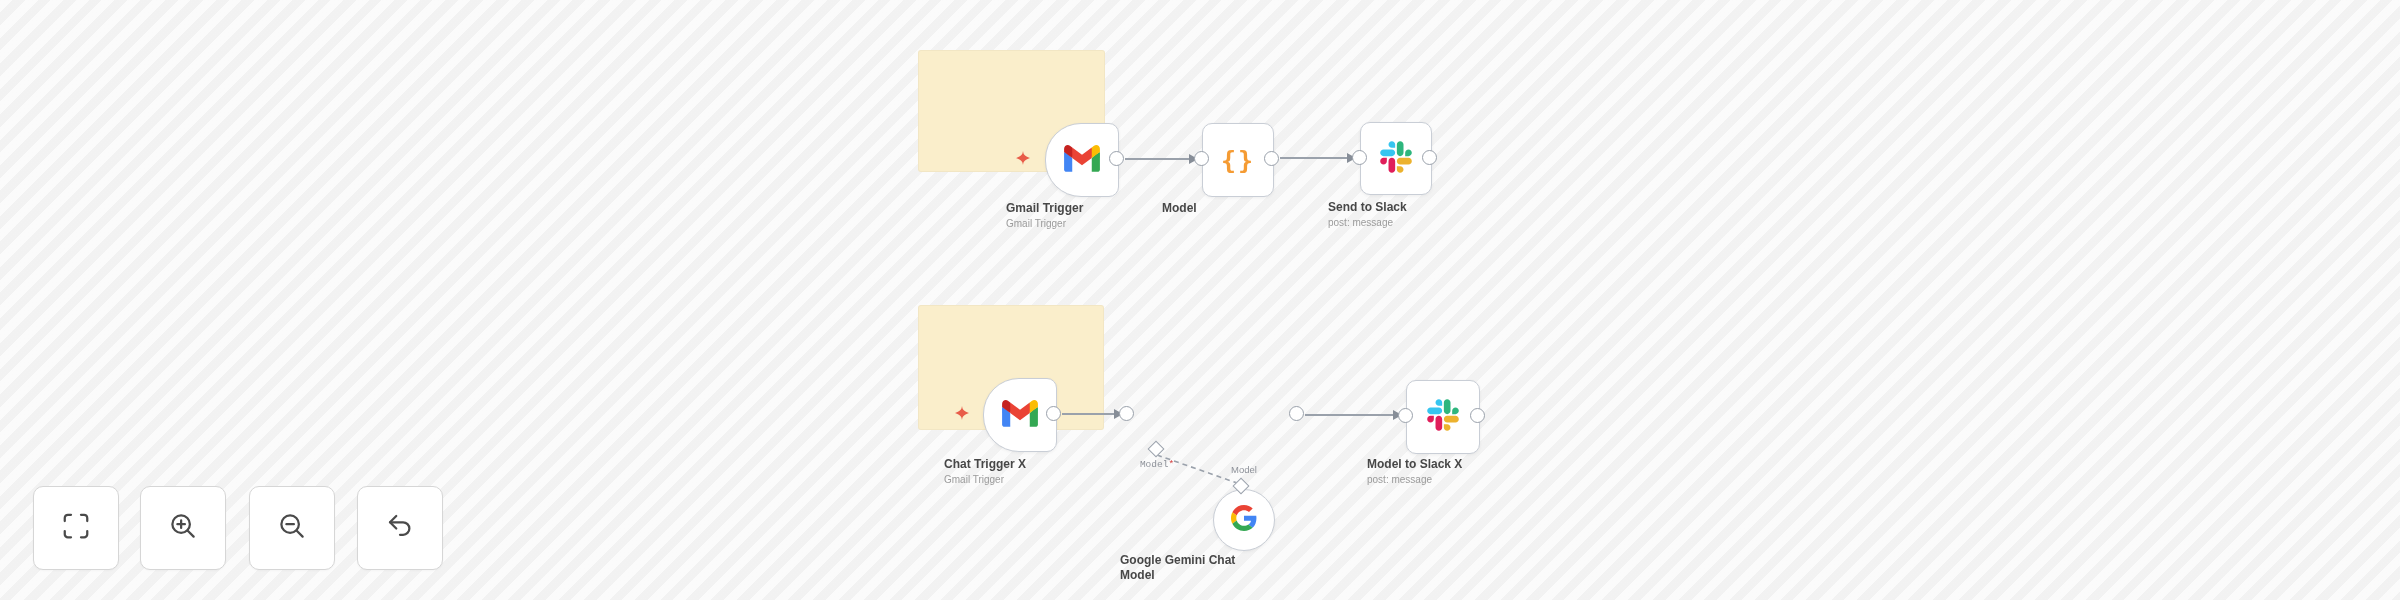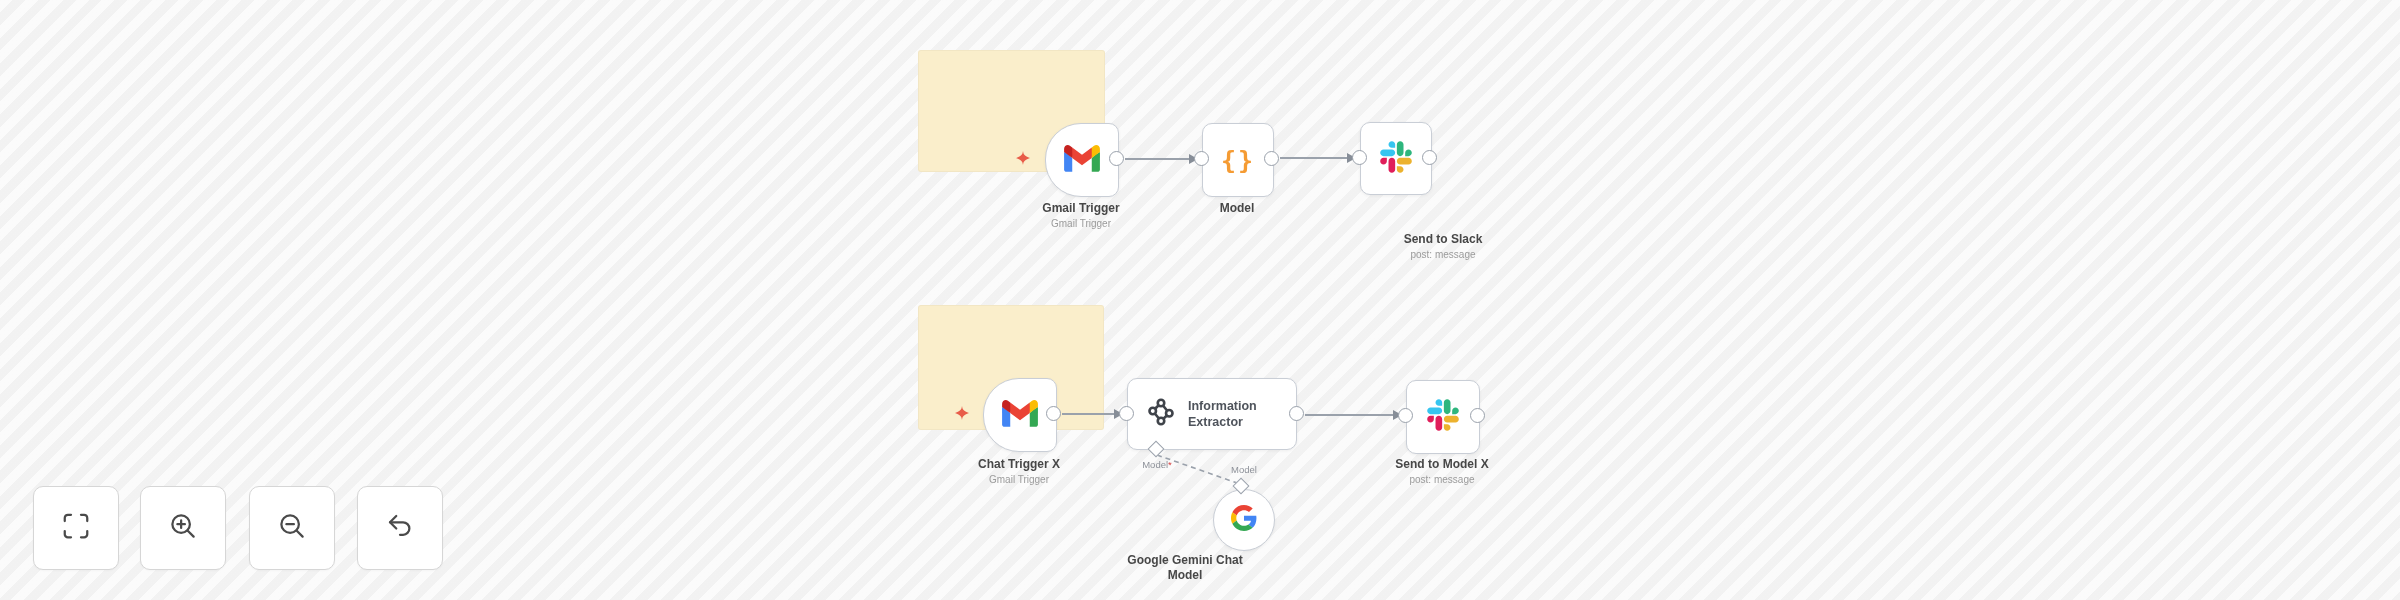--- a/index.html
+++ b/index.html
@@ -52,33 +52,33 @@
   #port-gmail2-out{left:1046px;top:406px;}
   #port-ie-in{left:1119px;top:406px;}
   #port-ie-out{left:1289px;top:406px;}
   #port-slack2-in{left:1398px;top:408px;}
   #port-slack2-out{left:1470px;top:408px;}
   .dport{position:absolute;width:10px;height:10px;background:#fff;
     border:1.5px solid var(--connector,#9aa1ab);transform:rotate(45deg);z-index:4;}
   #port-ie-model{left:1150px;top:443px;}
   #port-gemini-in{left:1235px;top:480px;}
   
-  .nlabel{position:absolute;text-align:center;z-index:3;}
+  .nlabel{position:absolute;z-index:3;}
   .nlabel .name{font-size:12px;font-weight:600;color:var(--label-text,#474747);}
   .nlabel .sub{font-size:10px;font-weight:400;color:var(--subtitle-text,#9b9b9b);margin-top:3px;}
   #lbl-gmail-trigger{left:1006px;top:201px;width:150px;}
   #lbl-code{left:1162px;top:201px;width:150px;}
-  #lbl-send-to-slack{left:1368px;top:200px;width:150px;margin-top:32px;}
+  #lbl-send-to-slack{left:1328px;top:200px;width:150px;}
   #lbl-gmail-trigger-x{left:944px;top:457px;width:150px;}
   #lbl-send-to-slack-x{left:1367px;top:457px;width:150px;}
   #lbl-gemini{left:1120px;top:553px;width:130px;}
   #lbl-gemini .name{line-height:1.25;}
   .plabel{position:absolute;font-size:9.5px;color:#8d9199;z-index:3;text-align:center;}
   .plabel .req{color:var(--required-asterisk,#d43b3b);}
-  #plbl-model-src{left:1130px;top:459px;width:54px;}
+  #plbl-model-src{left:1130px;top:459px;width:54px;font-family:Liberation Mono, monospace;}
   #plbl-model-tgt{left:1220px;top:464px;width:48px;}
   
   .ctrl{position:absolute;width:84px;height:82px;background:#fff;border:1px solid #d6d6d6;
     border-radius:10px;display:flex;align-items:center;justify-content:center;z-index:5;
     box-shadow:0 1px 2px rgba(0,0,0,.03);cursor:pointer;}
   #ctrl-fit{left:33px;top:486px;}
   #ctrl-zoom-in{left:140px;top:486px;}
   #ctrl-zoom-out{left:249px;top:486px;}
   #ctrl-undo{left:357px;top:486px;}
   .ctrl svg{stroke:#4a4a4a;fill:none;stroke-width:1.8;stroke-linecap:round;stroke-linejoin:round;}
@@ -157,35 +157,20 @@
       <svg width="36" height="27" viewBox="0 0 256 193">
         <path fill="#4285F4" d="M58.182 192.05V93.14L27.507 65.077 0 49.504v125.091c0 9.658 7.825 17.455 17.455 17.455h40.727Z"></path>
         <path fill="#34A853" d="M197.818 192.05h40.727c9.659 0 17.455-7.826 17.455-17.455V49.505l-31.156 17.837-27.026 25.798v98.91Z"></path>
         <path fill="#EA4335" d="m58.182 93.14-4.174-38.647 4.174-36.989L128 69.868l69.818-52.364 4.669 34.992-4.669 40.644L128 145.504z"></path>
         <path fill="#FBBC04" d="M197.818 17.504V93.14L256 49.504V26.231c0-21.585-24.64-33.89-41.89-20.945l-16.292 12.218Z"></path>
         <path fill="#C5221F" d="m0 49.504 26.759 20.07L58.182 93.14V17.504L41.89 5.286C24.61-7.66 0 4.646 0 26.23v23.273Z"></path>
       </svg>
     </span>
   </div>
 
-  <div class="node" id="node-information-extractor">
-    <span>
-      <svg width="30" height="30" viewBox="0 0 24 24" class="ie-icon">
-        <line x1="12" y1="4.8" x2="5.4" y2="11.2"></line>
-        <line x1="5.4" y1="11.2" x2="12" y2="19.2"></line>
-        <line x1="12" y1="4.8" x2="18.6" y2="13"></line>
-        <line x1="18.6" y1="13" x2="12" y2="19.2"></line>
-        <circle cx="12" cy="4.8" r="2.6"></circle>
-        <circle cx="5.4" cy="11.2" r="2.6"></circle>
-        <circle cx="18.6" cy="13" r="2.6"></circle>
-        <circle cx="12" cy="19.2" r="2.6"></circle>
-      </svg>
-    </span>
-    <span class="ie-title">Information Extractor</span>
-  </div>
 
   <div class="node" id="node-send-to-slack-x">
     <span>
       <svg width="32" height="32" viewBox="0 0 127 127">
         <path fill="#E01E5A" d="M27.2 80c0 7.3-5.9 13.2-13.2 13.2C6.7 93.2.8 87.3.8 80c0-7.3 5.9-13.2 13.2-13.2h13.2V80zM33.8 80c0-7.3 5.9-13.2 13.2-13.2 7.3 0 13.2 5.9 13.2 13.2v33c0 7.3-5.9 13.2-13.2 13.2-7.3 0-13.2-5.9-13.2-13.2V80z"></path>
         <path fill="#36C5F0" d="M47 27.2c-7.3 0-13.2-5.9-13.2-13.2C33.8 6.7 39.7.8 47 .8c7.3 0 13.2 5.9 13.2 13.2v13.2H47zM47 33.8c7.3 0 13.2 5.9 13.2 13.2 0 7.3-5.9 13.2-13.2 13.2H14c-7.3 0-13.2-5.9-13.2-13.2C.8 39.7 6.7 33.8 14 33.8h33z"></path>
         <path fill="#2EB67D" d="M99.9 47c0-7.3 5.9-13.2 13.2-13.2 7.3 0 13.2 5.9 13.2 13.2 0 7.3-5.9 13.2-13.2 13.2H99.9V47zM93.3 47c0 7.3-5.9 13.2-13.2 13.2-7.3 0-13.2-5.9-13.2-13.2V14c0-7.3 5.9-13.2 13.2-13.2 7.3 0 13.2 5.9 13.2 13.2v33z"></path>
         <path fill="#ECB22E" d="M80.1 99.9c7.3 0 13.2 5.9 13.2 13.2 0 7.3-5.9 13.2-13.2 13.2-7.3 0-13.2-5.9-13.2-13.2V99.9h13.2zM80.1 93.3c-7.3 0-13.2-5.9-13.2-13.2 0-7.3 5.9-13.2 13.2-13.2h33c7.3 0 13.2 5.9 13.2 13.2 0 7.3-5.9 13.2-13.2 13.2h-33z"></path>
       </svg>
     </span>
@@ -224,21 +209,21 @@
   </div>
   <div class="nlabel" id="lbl-send-to-slack">
     <div class="name">Send to Slack</div>
     <div class="sub">post: message</div>
   </div>
   <div class="nlabel" id="lbl-gmail-trigger-x">
     <div class="name">Chat Trigger X</div>
     <div class="sub">Gmail Trigger</div>
   </div>
   <div class="nlabel" id="lbl-send-to-slack-x">
-    <div class="name">Send to Model X</div>
+    <div class="name">Model to Slack X</div>
     <div class="sub">post: message</div>
   </div>
   <div class="nlabel" id="lbl-gemini">
     <div class="name">Google Gemini Chat Model</div>
   </div>
 
   <div class="plabel" id="plbl-model-src"><span>Model</span><span class="req">*</span></div>
   <div class="plabel" id="plbl-model-tgt"><span>Model</span></div>
 
   <div class="ctrl" id="ctrl-fit">

